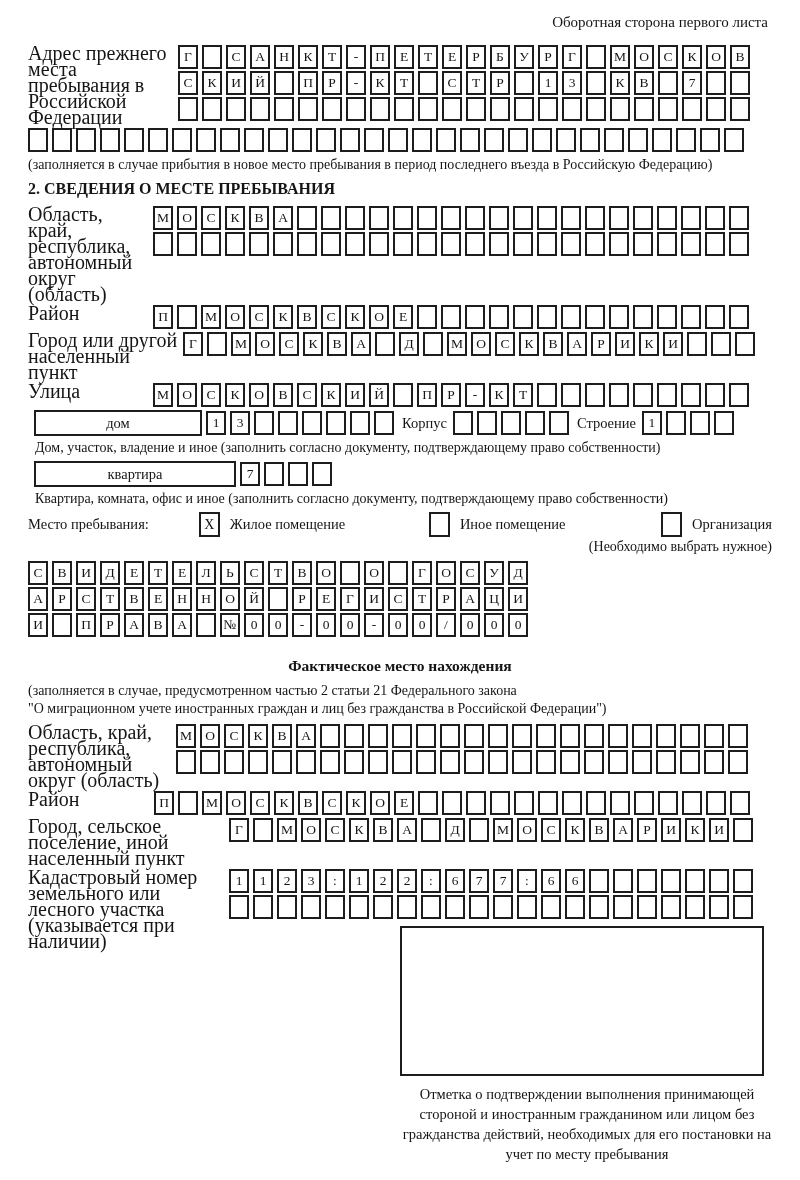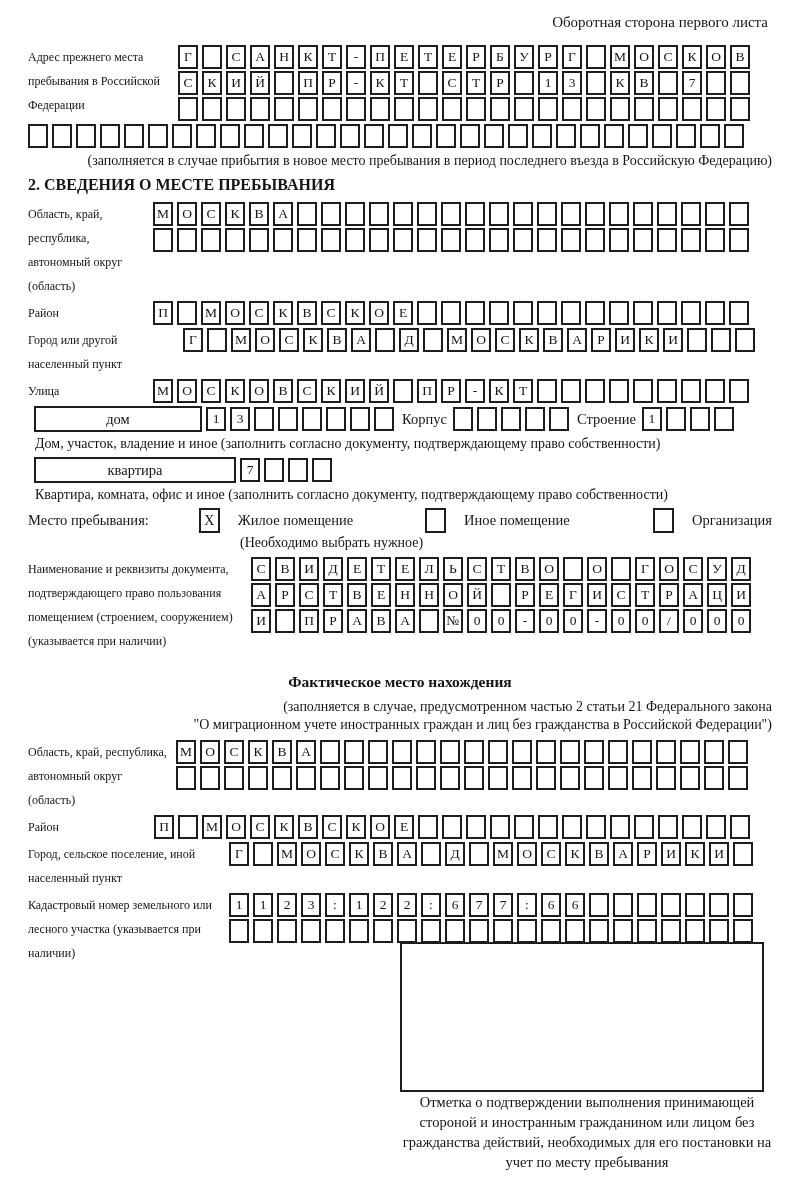--- a/index.html
+++ b/index.html
@@ -3,53 +3,53 @@
 <meta charset="utf-8">
 <style>
   * { margin:0; padding:0; box-sizing:border-box; }
   html,body { background:#ffffff; }
   body { font-family:"Liberation Serif","DejaVu Serif",serif; color:#151515; }
   .page { width:800px; height:1180px; padding:14px 28px 0 28px; position:relative; overflow:hidden; background:#fff;border-radius:8px; }
 
   .corner { text-align:right; font-size:15px; padding-right:4px; margin-bottom:14px; }
 
   .field { display:flex; align-items:flex-start; margin-bottom:3px; }
-  .label { font-size:12px; line-height:24px; padding-right:5px; flex:none; }
+  .label { font-size:20px; line-height:16px; padding-right:5px; flex:none; }
   .w150{width:150px}.w125{width:125px}.w155{width:155px}.w223{width:223px}
   .w148{width:148px}.w126{width:126px}.w201{width:201px}
   .rows { display:flex; flex-direction:column; gap:2px; }
   .cells { display:flex; gap:4px; flex:none; }
   .cell { flex:none; width:20px; height:24px; border:2px solid #1d1d1d; display:flex;
           align-items:center; justify-content:center; font-size:13.5px; line-height:1;
           background:#fff; }
   .fullrow { margin-bottom:4px; }
 
-  .note { text-align:right; font-size:14px; line-height:17px; margin-bottom:7px; }
+  .note { text-align:left; font-size:14px; line-height:17px; margin-bottom:7px; }
   .sec-title { text-align:left; font-size:16px; font-weight:bold; margin:2px 0 8px 0; }
   .sub-title { text-align:center; font-size:15.5px; font-weight:bold; margin:20px 0 7px 0; }
 
   .house-row, .apt-row { display:flex; align-items:center; margin-bottom:3px; }
   .named-rect { border:2px solid #1d1d1d; height:26px; display:flex; align-items:center;
                 justify-content:center; font-size:14.5px; flex:none; margin-left:6px; margin-right:4px; }
   .rect-house { width:168px; }
   .rect-apt { width:202px; }
   .inline-lbl { font-size:14.5px; padding:0 6px 0 8px; flex:none; }
   .caption { font-size:14px; line-height:17px; margin:1px 0 5px 7px; }
 
   .stay-row { display:flex; align-items:center; margin:3px 0 2px 0; font-size:14.5px;gap:36px; }
   .checkbox { width:21px; height:25px; border:2px solid #1d1d1d; display:flex; align-items:center;
               justify-content:center; font-size:14px; flex:none; }
   .stay-label { flex:none; padding-right:14px; }
-  .opt-label { flex:none; padding-left:18px; }
-  .hint { font-size:14px; margin:1px 0 6px 212px; }
+  .opt-label { flex:none; padding-left:10px; }
+  .hint { font-size:14px; margin:1px 0 6px 212px;text-align:right; }
 
   .doc-field { margin-bottom:6px; }
 
   .stamp-box { width:364px; height:150px; border:2px solid #1d1d1d; margin-left:372px; margin-top:-26px; background:#fff; }
-  .stamp-caption { width:386px; margin:0 0 0 366px; text-align:center; font-size:14.5px; line-height:20px; }
+  .stamp-caption { width:386px; margin:8px 0 0 366px; text-align:center; font-size:14.5px; line-height:20px; }
   .opt { display:flex; align-items:center; }
   .sp24 { width:24px; } .sp36 { width:36px; }
 </style>
 </head>
 <body>
 
 <div class="page">
 
   <div class="corner">Оборотная сторона первого листа</div>
 
@@ -378,21 +378,20 @@
     </div>
     <div class="sp36"></div>
     <div class="opt">
       <div class="checkbox"></div>
       <div class="opt-label">Организация</div>
     </div>
   </div>
   <div class="hint">(Необходимо выбрать нужное)</div>
 
   <div class="field doc-field">
-    <div class="label w223">Наименование и реквизиты документа, подтверждающего право пользования помещением (строением, сооружением) (указывается при наличии)</div>
     <div class="rows">
       <div class="cells">
           <span class="cell">С</span>
           <span class="cell">В</span>
           <span class="cell">И</span>
           <span class="cell">Д</span>
           <span class="cell">Е</span>
           <span class="cell">Т</span>
           <span class="cell">Е</span>
           <span class="cell">Л</span>

